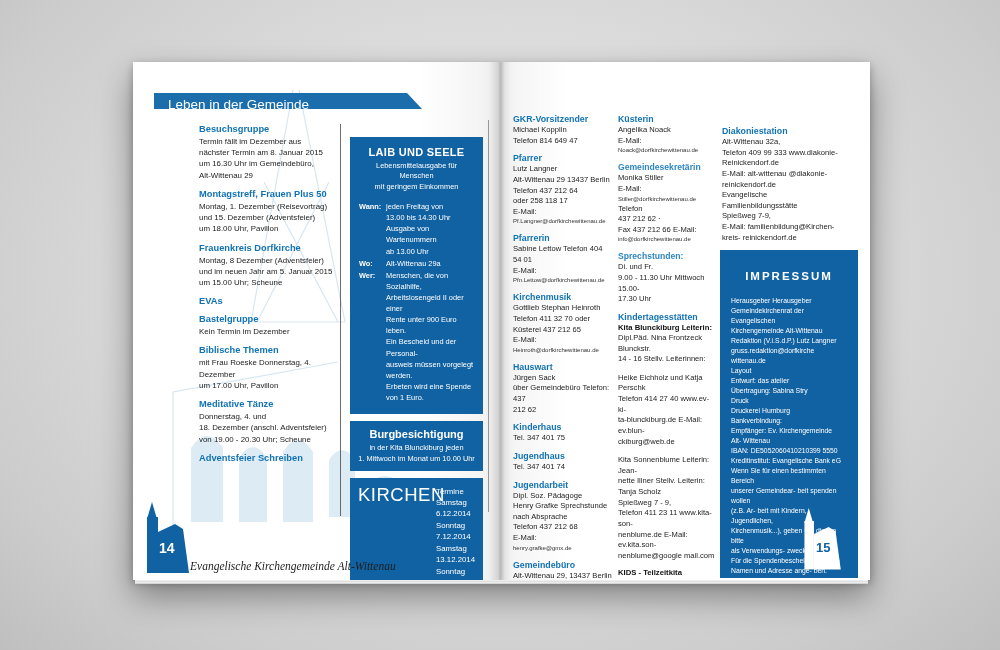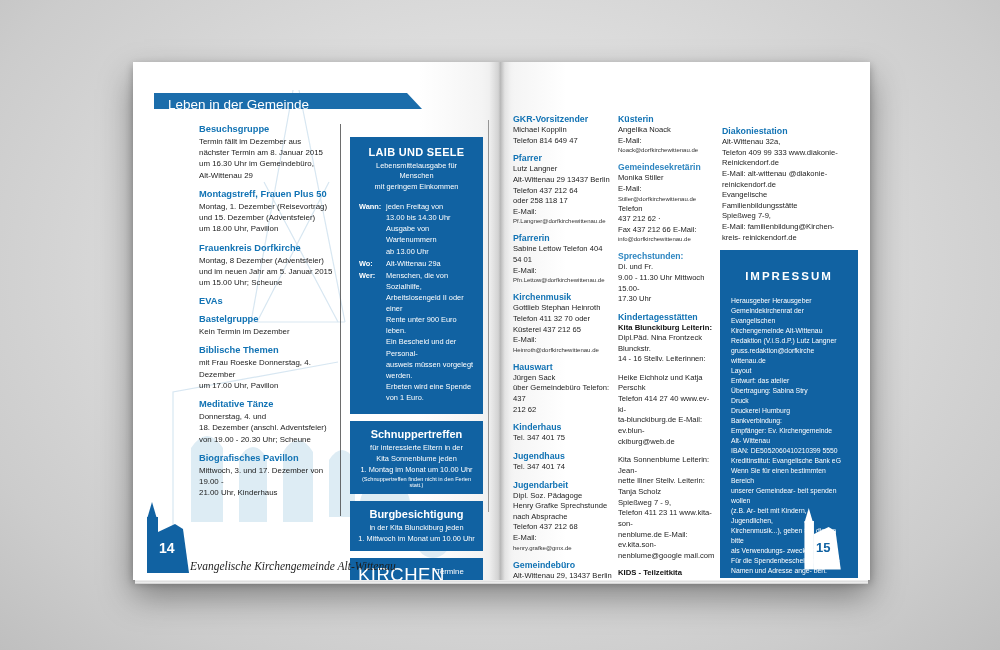--- a/index.html
+++ b/index.html
@@ -142,23 +142,21 @@
 
 
           <div class="event">
             <div class="ttl">Meditative Tänze</div>
             <div class="lines">Donnerstag, 4. und
 18. Dezember (anschl. Adventsfeier)
 von 19.00 - 20.30 Uhr; Scheune</div>
           </div>
 
           <div class="event">
-            <div class="ttl">Biografisches Pavillon</div>
-            <div class="lines">Mittwoch, 3. und 17. Dezember von 19.00 -
-21.00 Uhr, Kinderhaus</div>
+            <div class="ttl">Adventsfeier Schreiben</div>
           </div>
         </div>
 
       <div class="vline1"></div>
       <div class="vline2"></div>
 
       <div class="boxes-col">
         <div class="bluebox laib">
           <div class="bt">LAIB UND SEELE</div>
           <div class="sub lines">Lebensmittelausgabe für Menschen
@@ -179,27 +177,20 @@
             <div class="val lines">Menschen, die von Sozialhilfe,
 Arbeitslosengeld II oder einer
 Rente unter 900 Euro leben.
 Ein Bescheid und der Personal-
 ausweis müssen vorgelegt werden.
 Erbeten wird eine Spende
 von 1 Euro.</div>
           </div>
         </div>
 
-        <div class="bluebox smallbox">
-          <div class="bt">Schnuppertreffen</div>
-          <div class="lines">für interessierte Eltern in der
-Kita Sonnenblume jeden
-1. Montag im Monat um 10.00 Uhr</div>
-          <div class="note">(Schnuppertreffen finden nicht in den Ferien statt.)</div>
-        </div>
 
         <div class="bluebox smallbox">
           <div class="bt">Burgbesichtigung</div>
           <div class="lines">in der Kita Blunckiburg jeden
 1. Mittwoch im Monat um 10.00 Uhr</div>
         </div>
 
         <div class="bluebox cafe">
           <div class="cafe-logo">
             <div class="cafe-w1">KIRCHEN</div>

